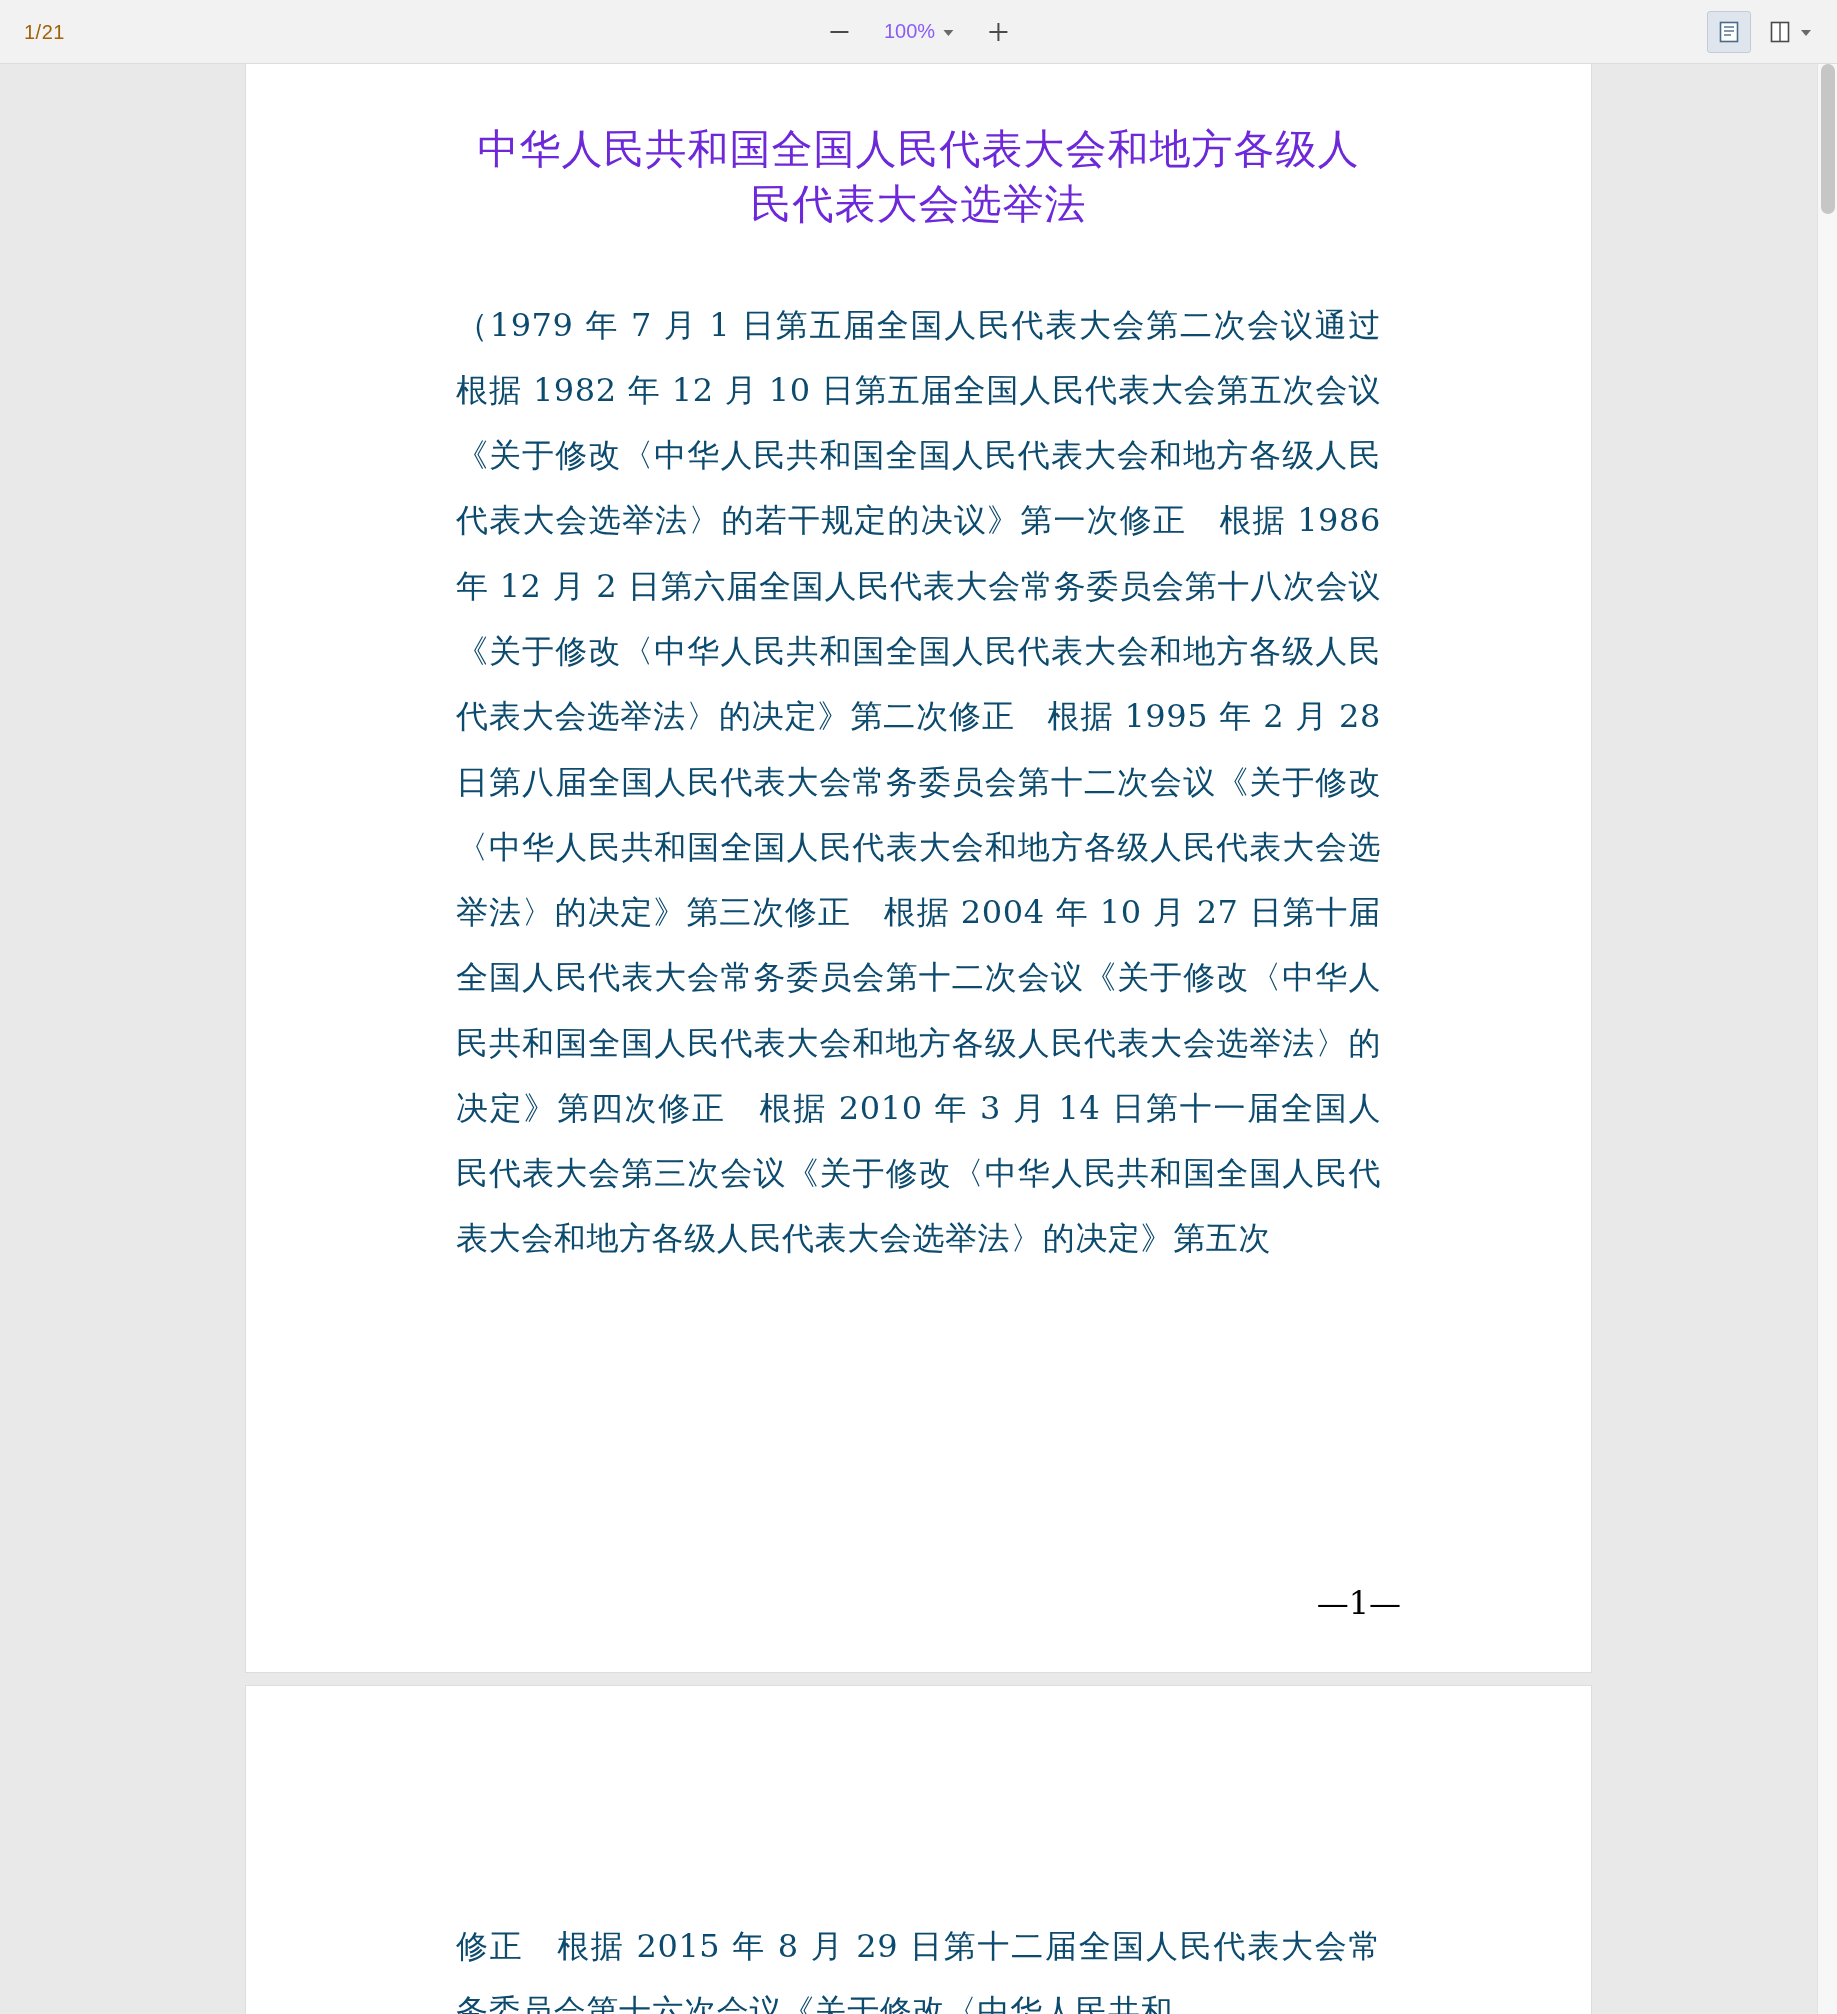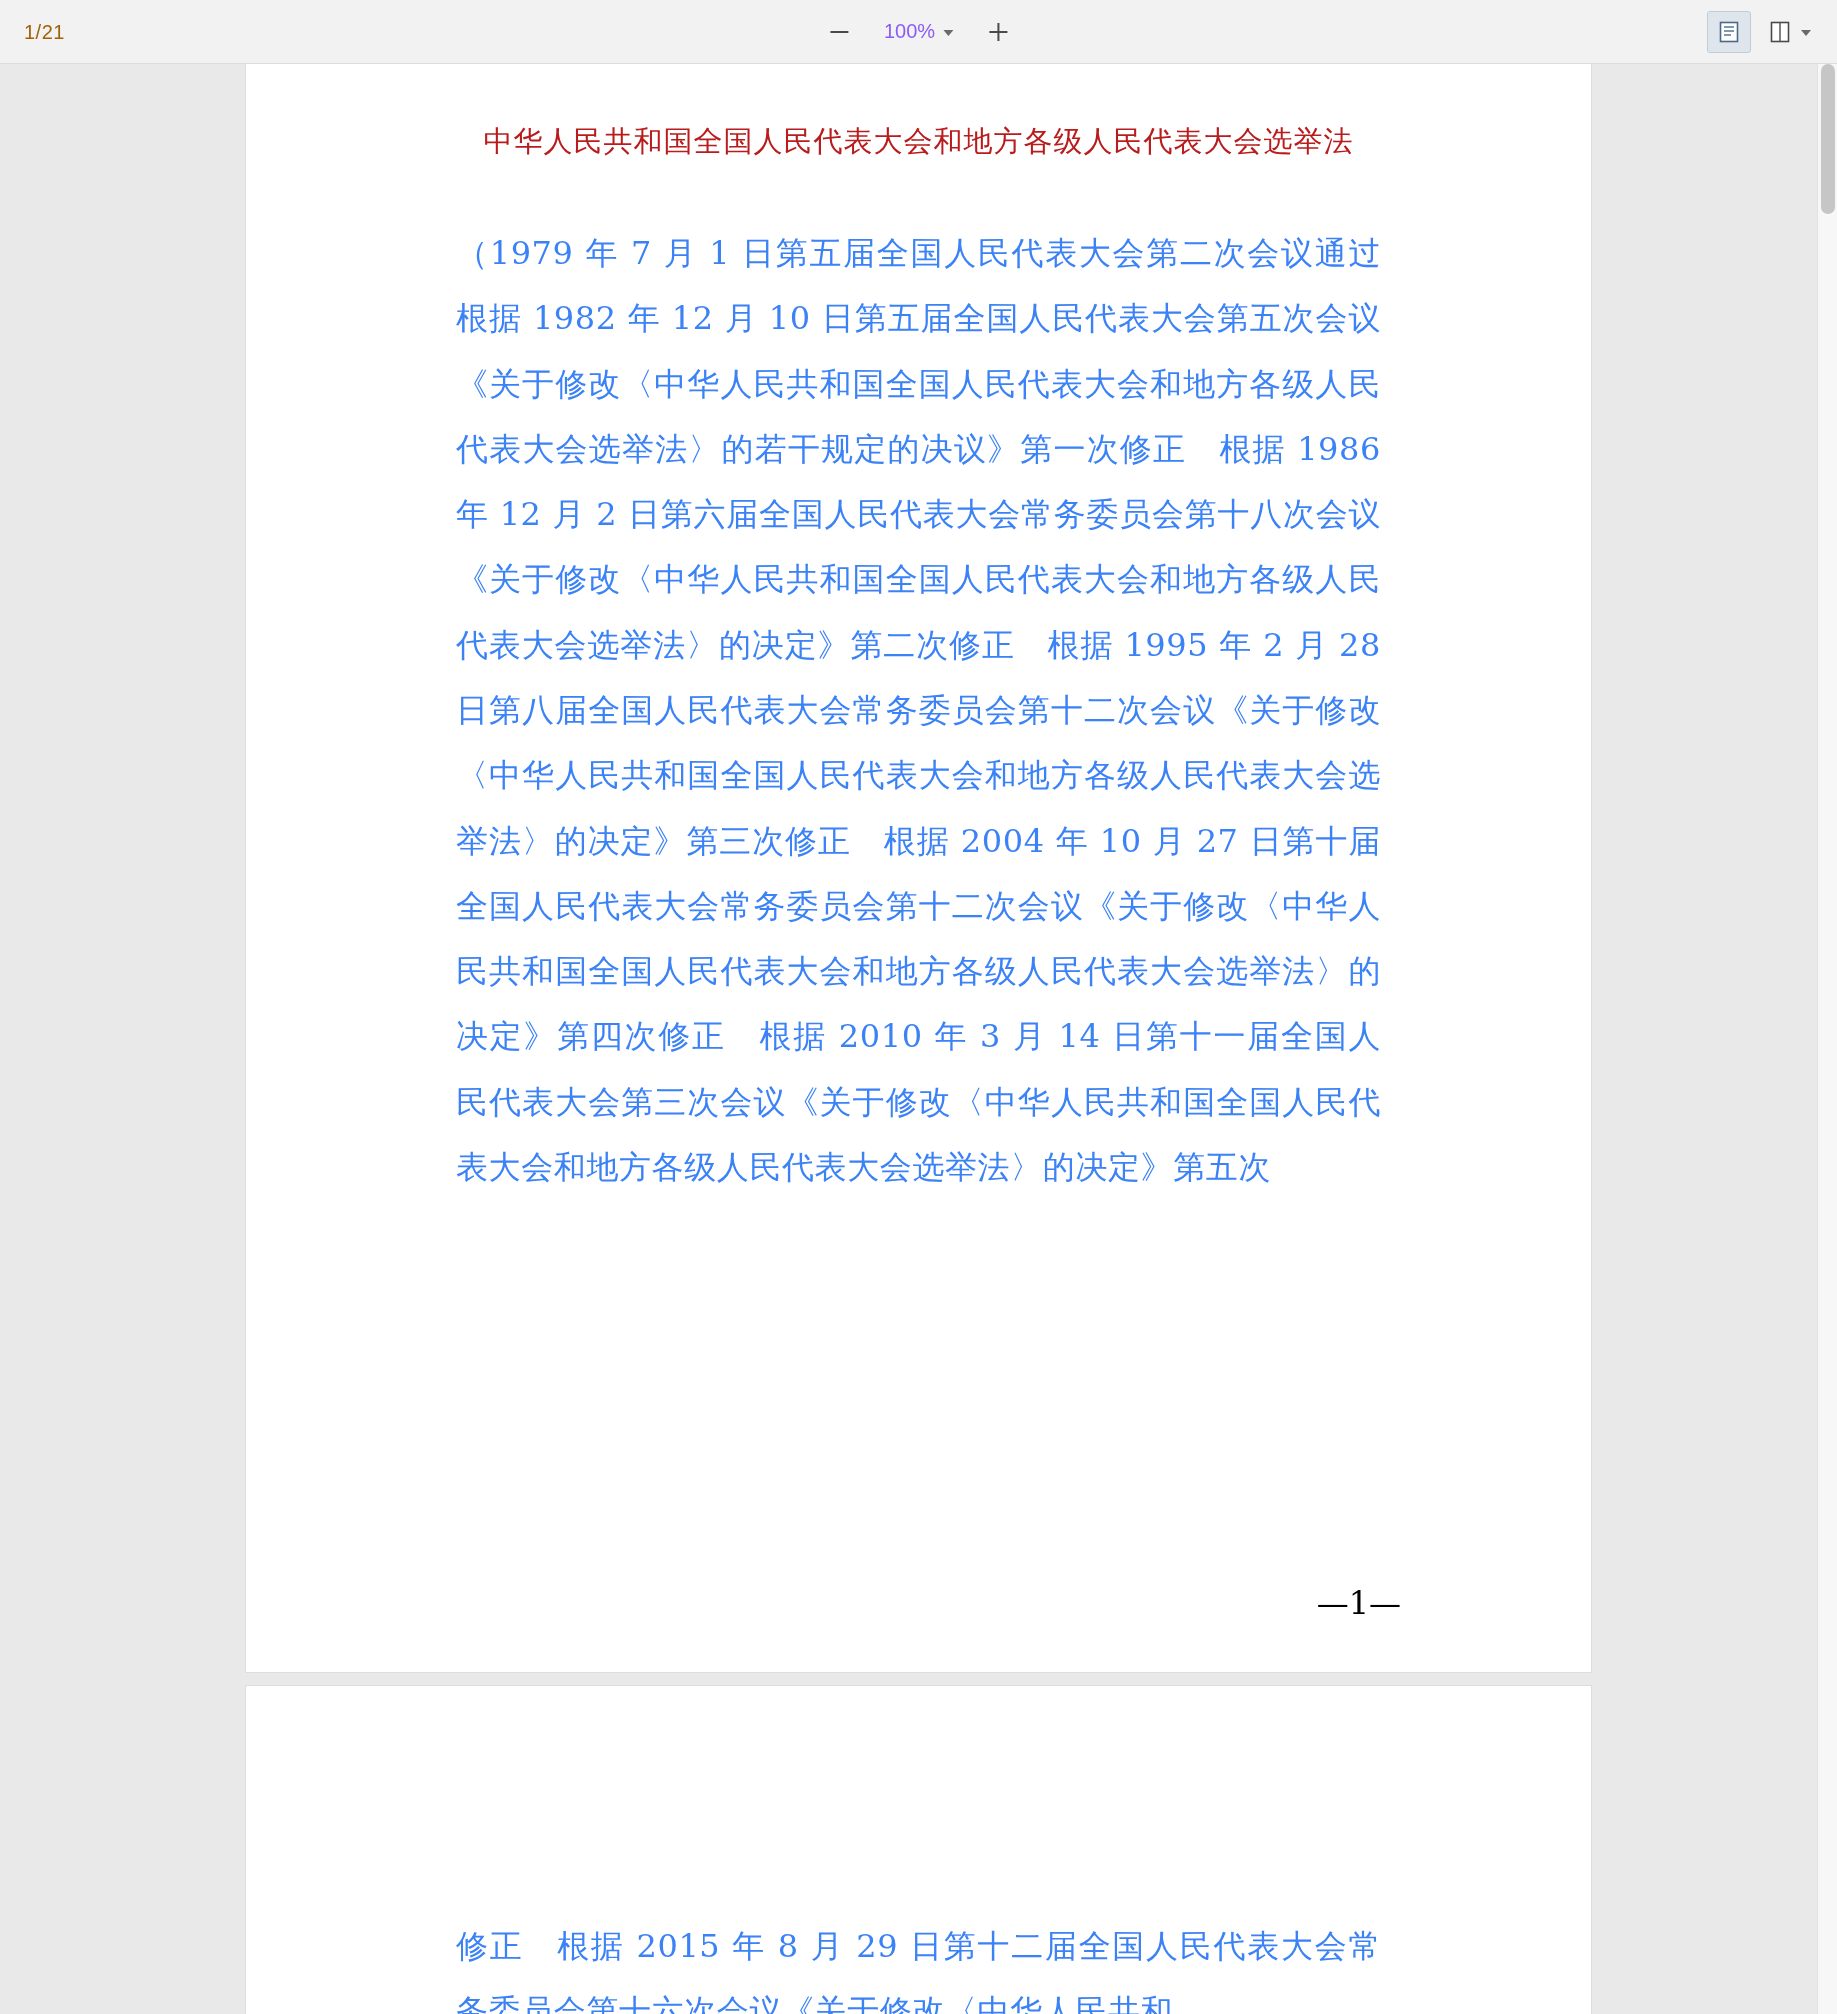--- a/index.html
+++ b/index.html
@@ -122,36 +122,36 @@
     box-sizing: border-box;
     box-shadow: 0 0 0 1px #dddddd;
     margin-bottom: 14px;
   }
   .page-1 { height: 1608px; }
   .page-2 { height: 1608px; }
 
   .doc-title {
     text-align: center;
     font-family: "DejaVu Serif", serif;
-    font-size: 29px;
+    font-size: 41px;
     line-height: 1.35;
-    color: #b91c1c;
+    color: #6d28d9;
     margin: 0;
     padding: 58px 230px 0 230px;
     font-weight: 400;
     letter-spacing: 1px;
   }
   .doc-body {
     padding: 60px 210px 0 210px;
   }
   .para {
     font-family: "DejaVu Serif", serif;
     font-size: 32px;
     line-height: 2.04;
-    color: #3b82f6;
+    color: #0c4a6e;
     text-align: justify;
     text-justify: inter-ideograph;
     margin: 0;
     text-indent: 0;
     letter-spacing: 0.6px;
   }
   .page-number {
     position: absolute;
     bottom: 50px;
     right: 190px;

